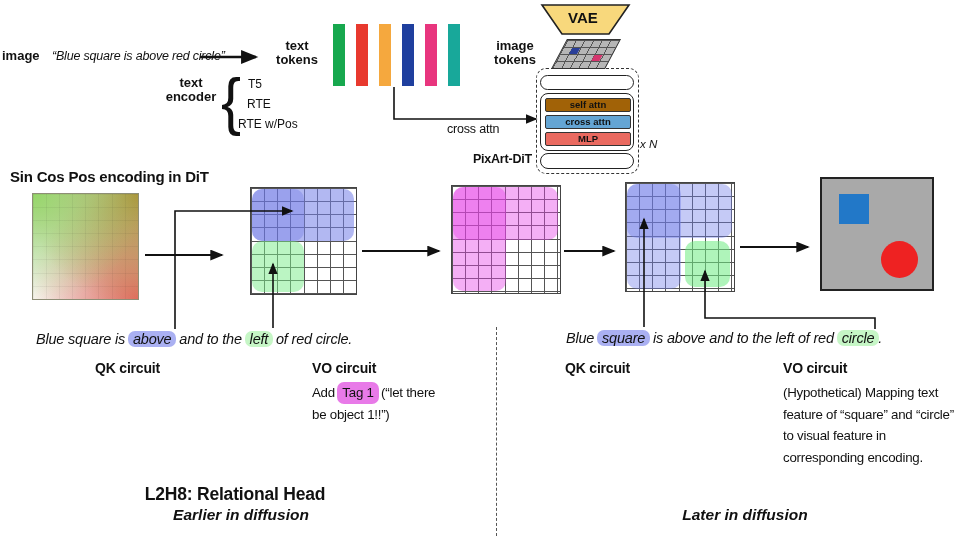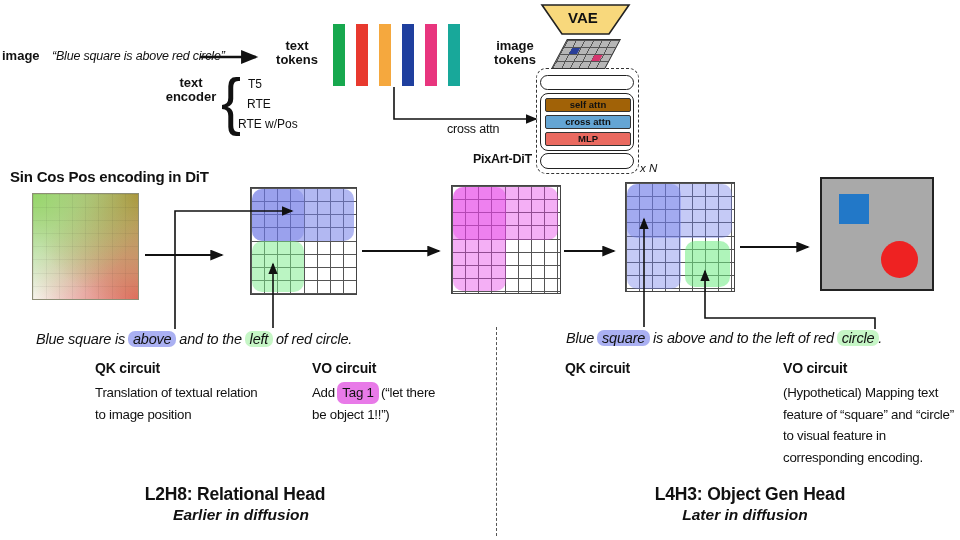--- a/index.html
+++ b/index.html
@@ -116,21 +116,21 @@
   </div>
 
   <div class="abs dashed-box" style="left:536px;top:68px;width:101px;height:104px;"></div>
   <div class="abs pill" style="left:540px;top:75px;width:92px;height:13px;"></div>
   <div class="abs block-box" style="left:540px;top:93px;width:92px;height:56px;">
     <div class="attn-bar" style="top: 4px; background-color: #a16207;">self attn</div>
     <div class="attn-bar" style="top: 21px; background-color: rgb(100, 165, 212);">cross attn</div>
     <div class="attn-bar" style="top: 38px; background-color: rgb(234, 106, 96);">MLP</div>
   </div>
   <div class="abs pill" style="left:540px;top:153px;width:92px;height:14px;"></div>
-  <div class="abs xn" style="left:640px;top:138px;margin-top:24px;">x N</div>
+  <div class="abs xn" style="left:640px;top:138px;">x N</div>
   <div class="abs small-label" style="left:447px;top:122px;">cross attn</div>
   <div class="abs small-label b" style="left:452px;top:152px;width:80px;text-align:right;">PixArt-DiT</div>
 
   <div class="abs sincos-title" style="left:10px;top:168px;">Sin Cos Pos encoding in DiT</div>
   <div class="abs grad-square" style="left:32px;top:193px;"></div>
 
   <div class="abs dit-grid" style="left:250px;top:187px;width:105px;height:106px;">
     <div class="gh" style="left:1px;top:1px;width:102px;height:52px;background:rgba(115,125,232,0.55);"></div>
     <div class="gh" style="left:1px;top:1px;width:52px;height:52px;background:rgba(100,110,225,0.30);"></div>
     <div class="gh" style="left:1px;top:53px;width:52px;height:51px;background:rgba(120,235,135,0.50);"></div>
@@ -152,37 +152,34 @@
     <div class="abs" style="left: 59px; top: 62px; width: 37px; height: 37px; border-radius: 50%; background-color: rgb(238, 34, 34);"></div>
   </div>
 
   <div class="abs divider" style="left:496px;top:327px;height:209px;"></div>
 
   <div class="abs sentence" style="left:36px;top:331px;">
     <span>Blue square is </span><span class="hl" style="background-color: rgb(170, 176, 242);">above</span><span> and to the </span><span class="hl" style="background-color: rgb(198, 246, 198);">left</span><span> of red circle.</span>
   </div>
 
   <div class="abs circ-title" style="left:95px;top:360px;">QK circuit</div>
-  <div class="abs circ-body pre" style="left:95px;top:382px;width:190px;">Translation of textual relation
-to image position</div>
 
   <div class="abs circ-title" style="left:312px;top:360px;">VO circuit</div>
   <div class="abs circ-body" style="left:312px;top:382px;width:130px;"><span>Add </span><span class="hl" style="background-color: rgb(232, 122, 232);">Tag 1</span><span> (“let there be object 1!!”)</span></div>
 
   <div class="abs head-title" style="left:115px;top:484px;width:240px;">L2H8: Relational Head</div>
   <div class="abs head-sub" style="left:121px;top:506px;width:240px;">Earlier in diffusion</div>
 
   <div class="abs sentence" style="left:566px;top:330px;">
     <span>Blue </span><span class="hl" style="background-color: rgb(170, 176, 242);">square</span><span> is above and to the left of red </span><span class="hl" style="background-color: rgb(198, 246, 198);">circle</span><span>.</span>
   </div>
 
   <div class="abs circ-title" style="left:565px;top:360px;">QK circuit</div>
 
   <div class="abs circ-title" style="left:783px;top:360px;">VO circuit</div>
   <div class="abs circ-body pre" style="left:783px;top:382px;width:175px;">(Hypothetical) Mapping text
 feature of “square” and “circle”
 to visual feature in
 corresponding encoding.</div>
 
-  <div class="abs head-title" style="left:630px;top:484px;width:240px;">L4H3: Object Gen Head</div>
   <div class="abs head-sub" style="left:625px;top:506px;width:240px;">Later in diffusion</div>
 
 </div>
 
 </body></html>

